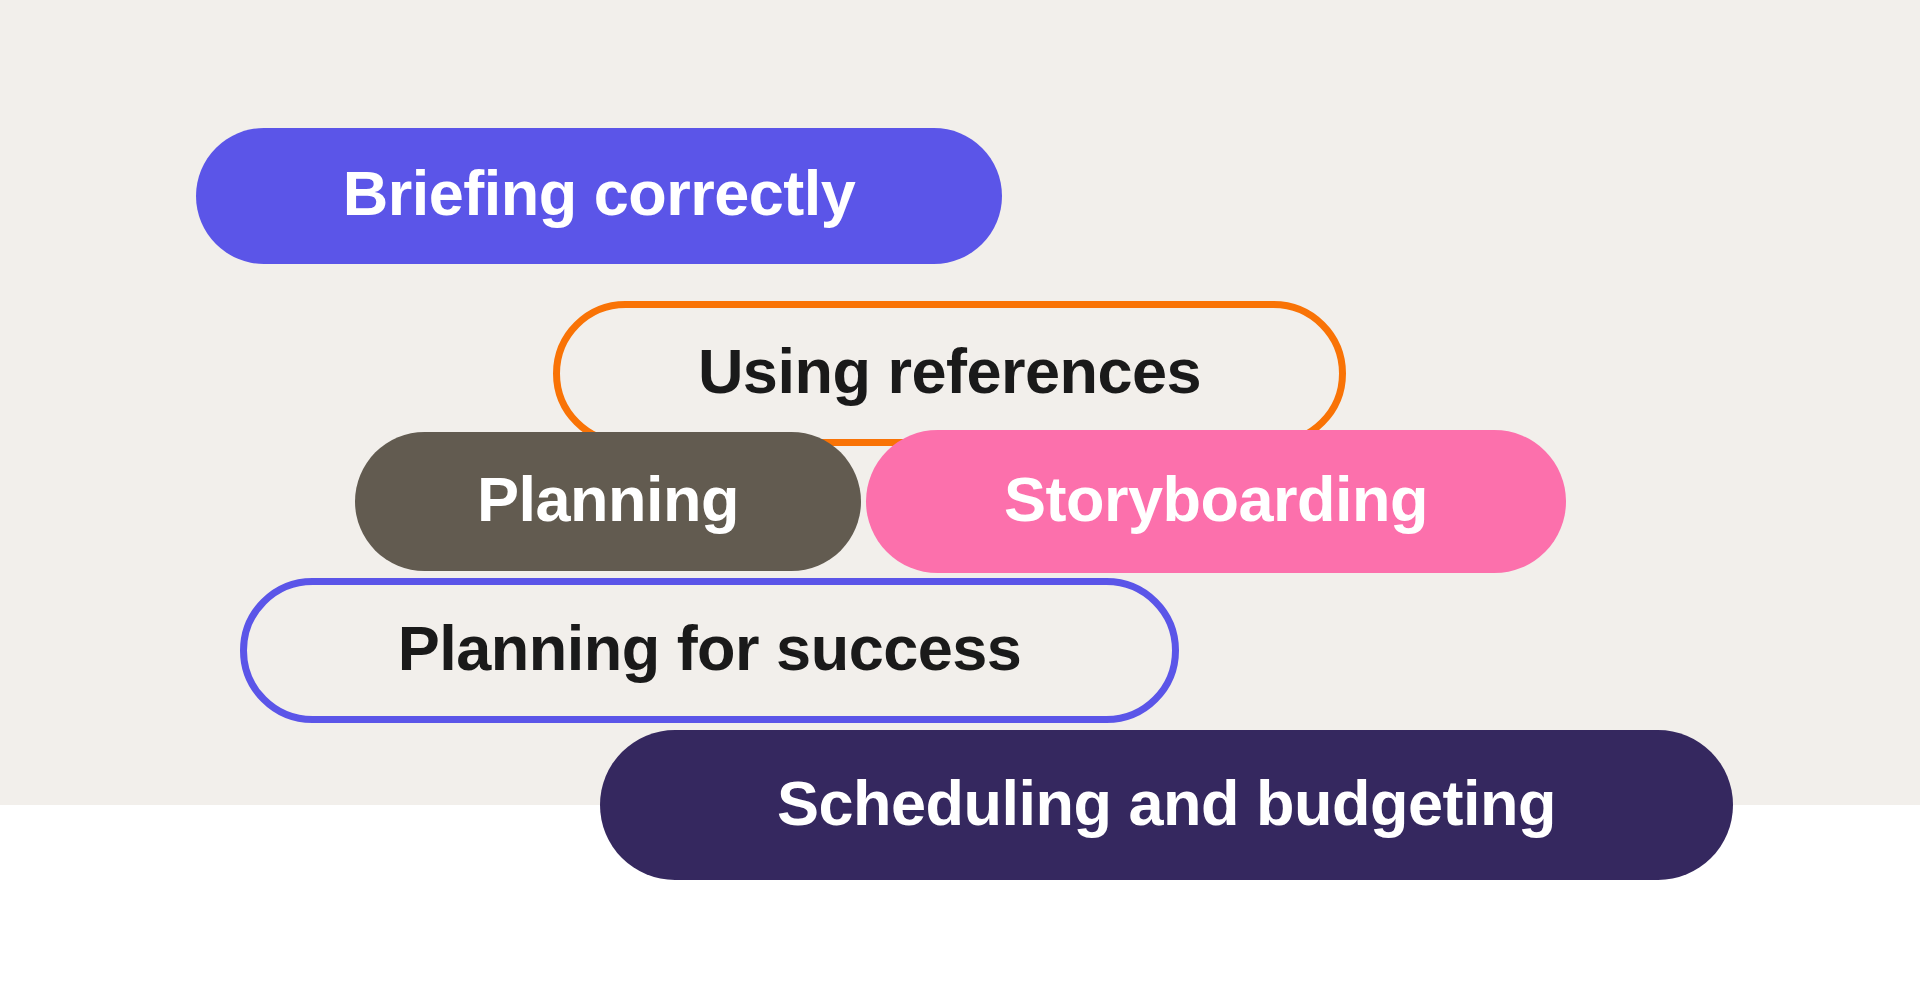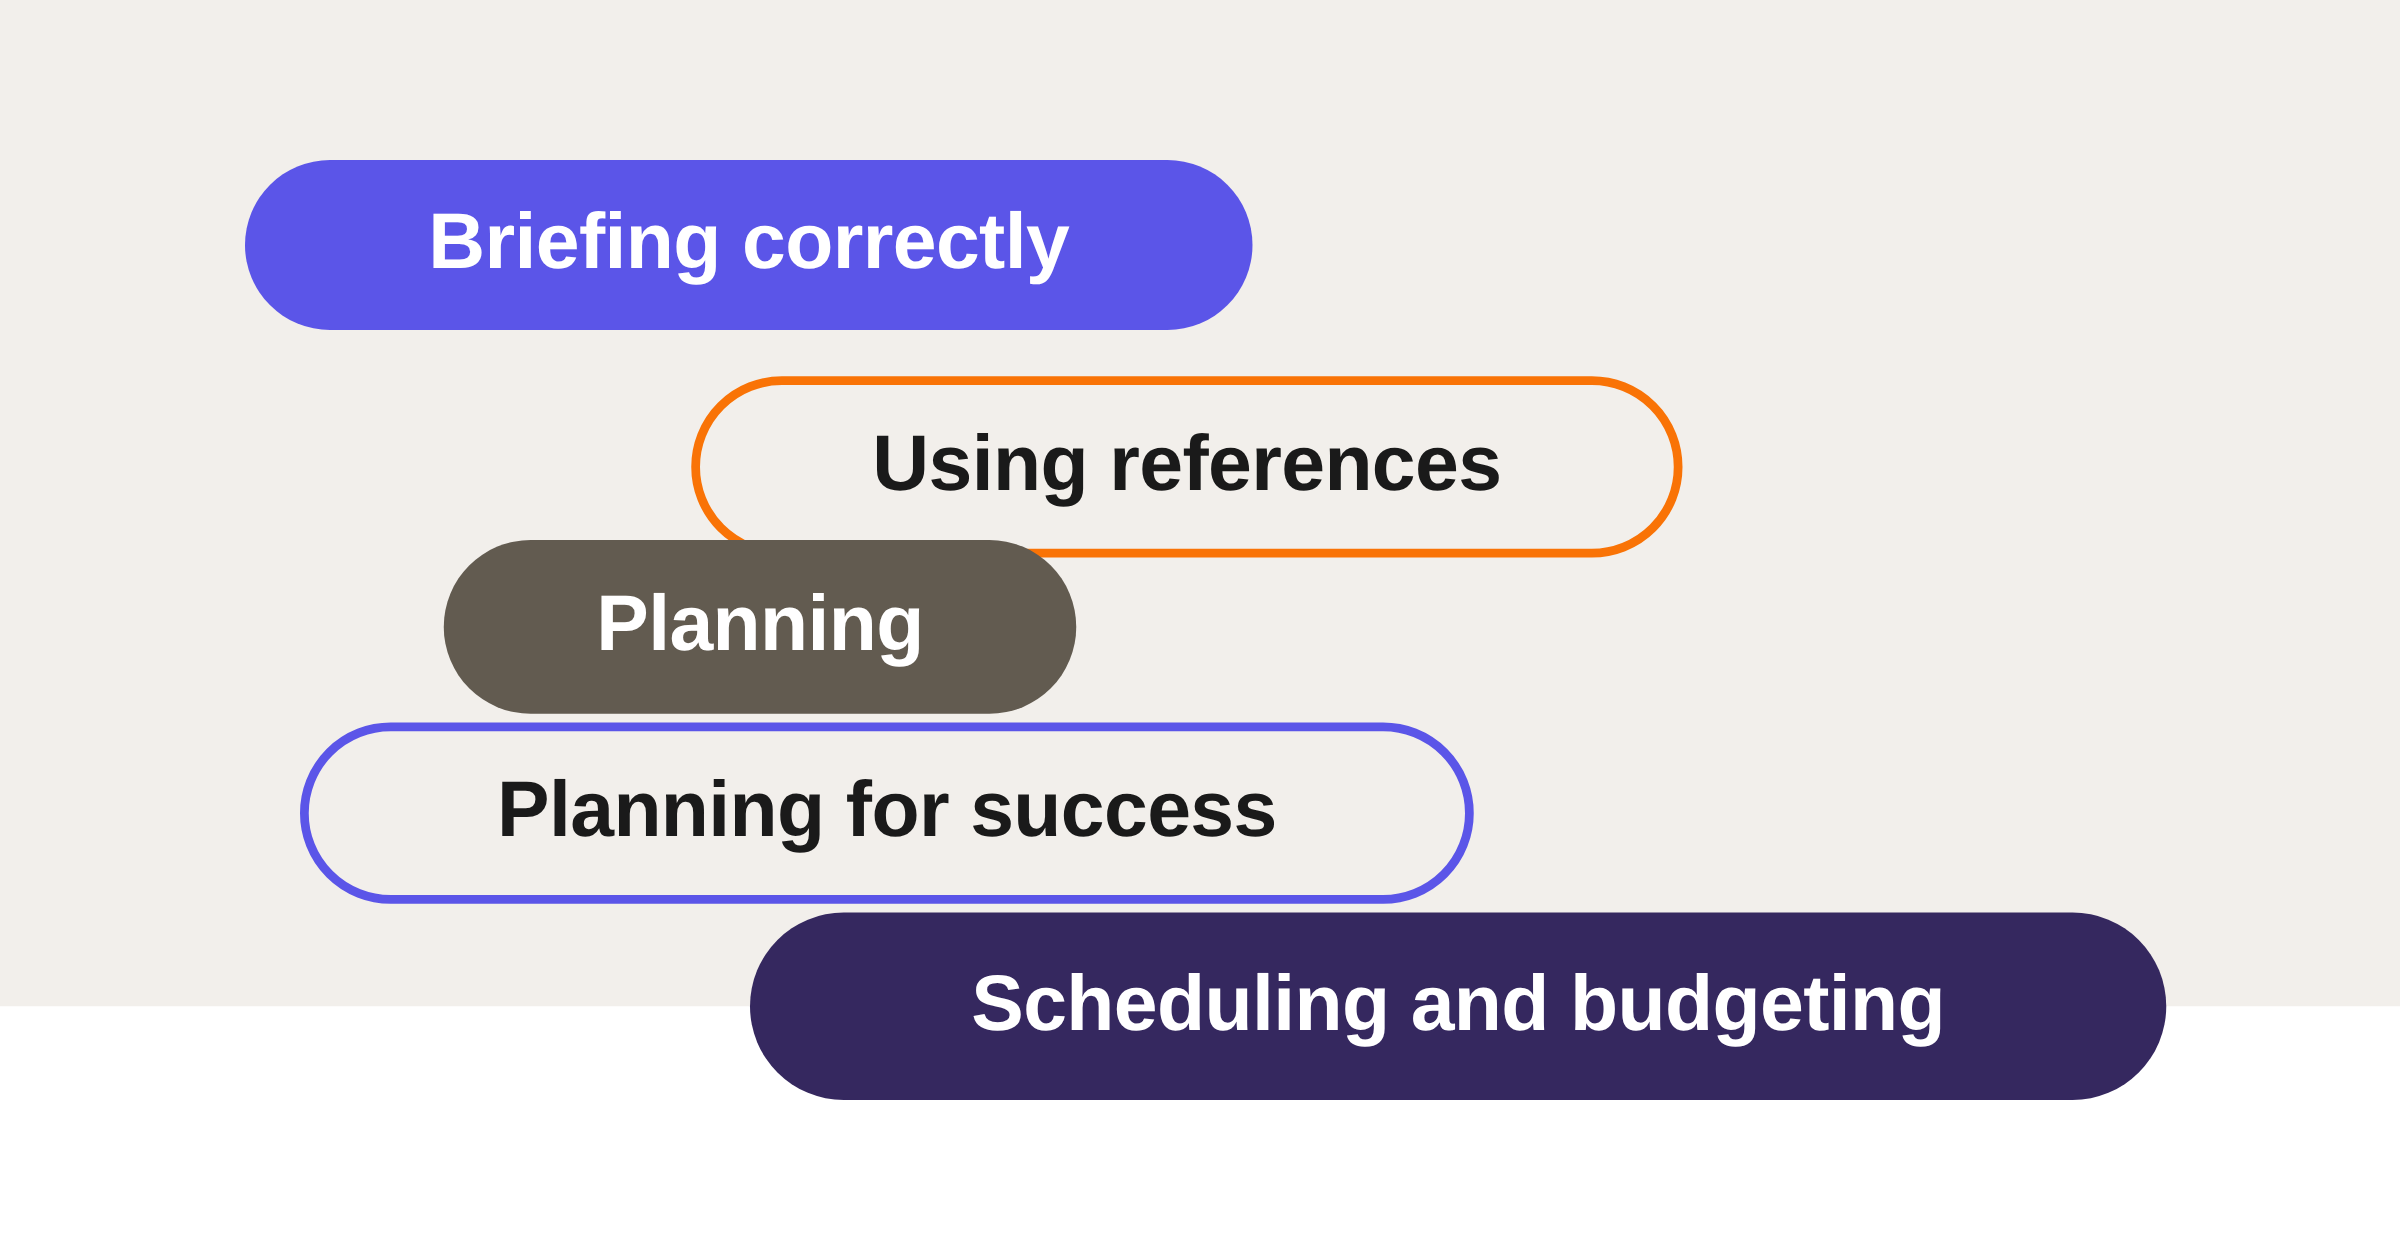--- a/index.html
+++ b/index.html
@@ -102,20 +102,23 @@
   </div>
 
   <div class="pill outline" id="pill-references" style="background: transparent; color: rgb(26, 26, 26); border-color: rgb(249, 115, 6); z-index: 2; margin-top: 20px;">
     <span class="pill-label">Using references</span>
   </div>
 
   <div class="pill solid" id="pill-scripting" style="background: rgb(98, 91, 80); color: rgb(255, 255, 255); z-index: 3;">
     <span class="pill-label">Planning</span>
   </div>
 
+  <div class="pill solid" id="pill-storyboarding" style="background: rgb(252, 112, 172); color: rgb(255, 255, 255); z-index: 4;">
+    <span class="pill-label">Storyboarding</span>
+  </div>
 
   <div class="pill solid" id="pill-scheduling" style="background: rgb(53, 40, 95); color: rgb(255, 255, 255); z-index: 6;">
     <span class="pill-label">Scheduling and budgeting</span>
   </div>
 
   <div class="pill outline" id="pill-planning" style="background: transparent; color: rgb(26, 26, 26); border-color: rgb(91, 85, 232); z-index: 5;">
     <span class="pill-label">Planning for success</span>
   </div>
 
 </div>

